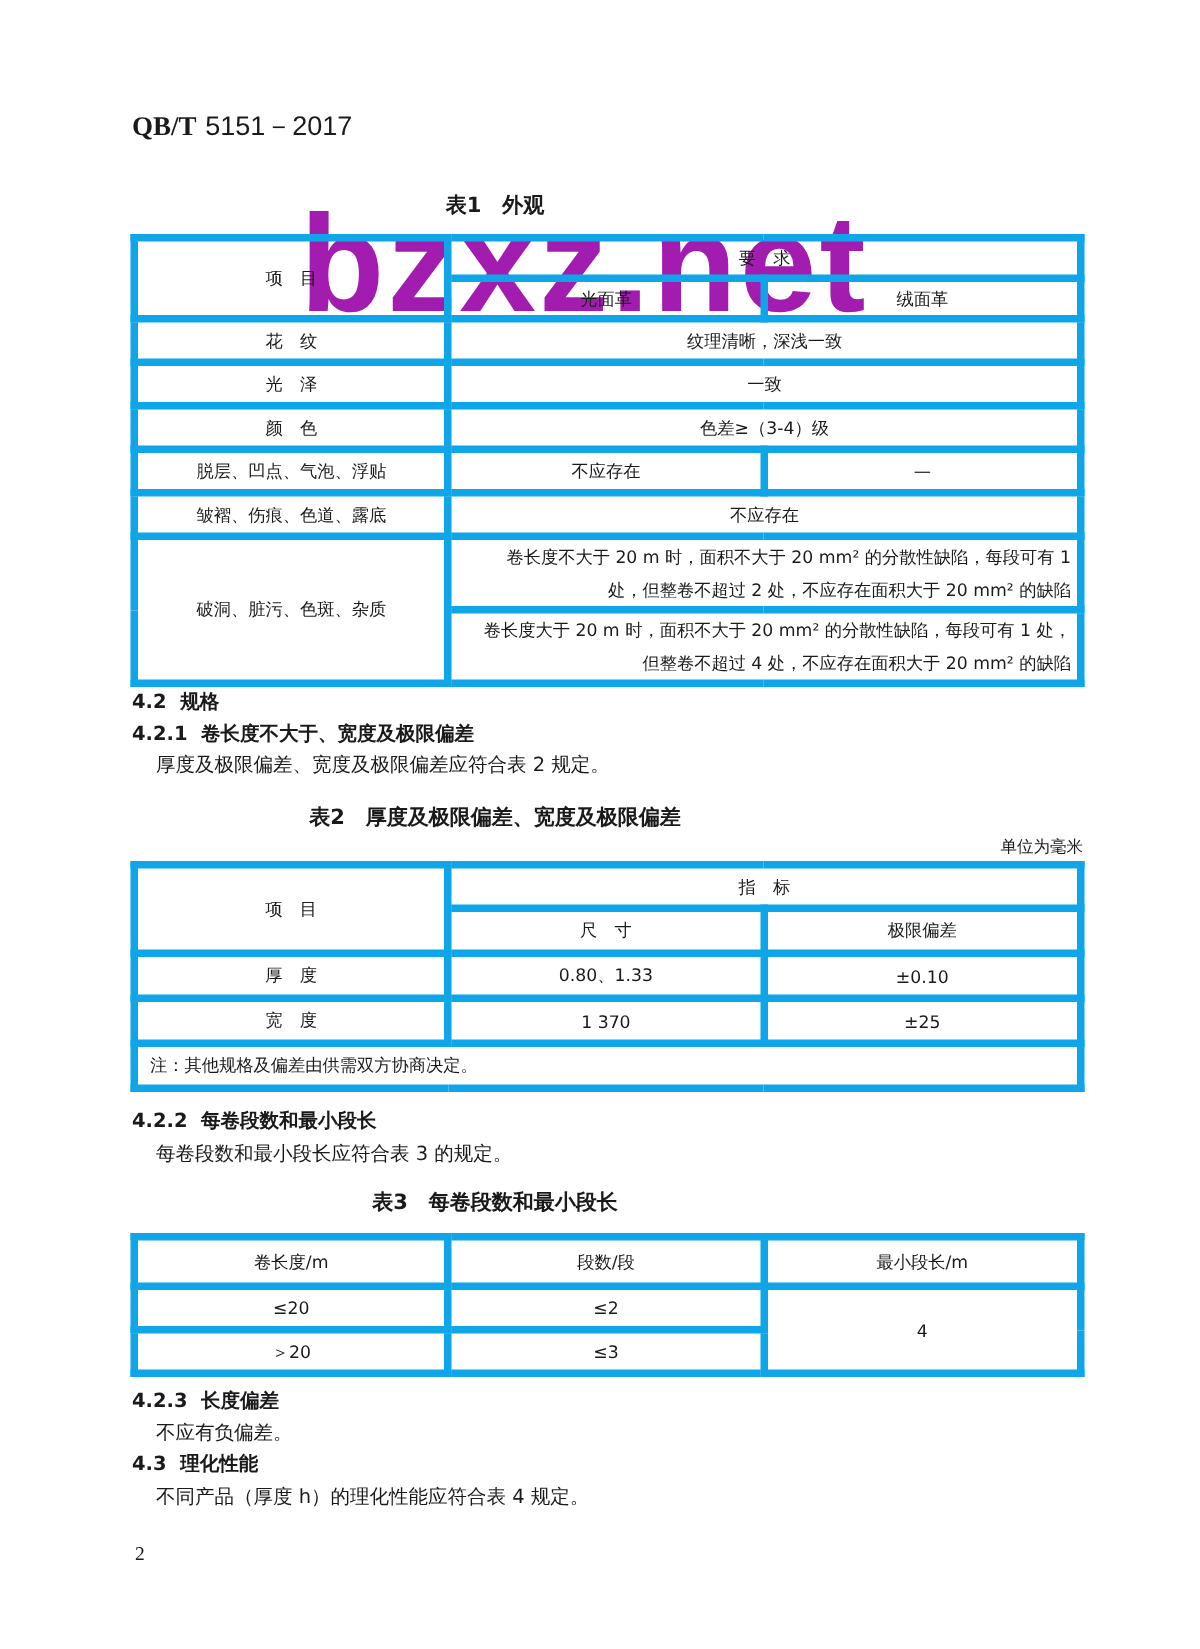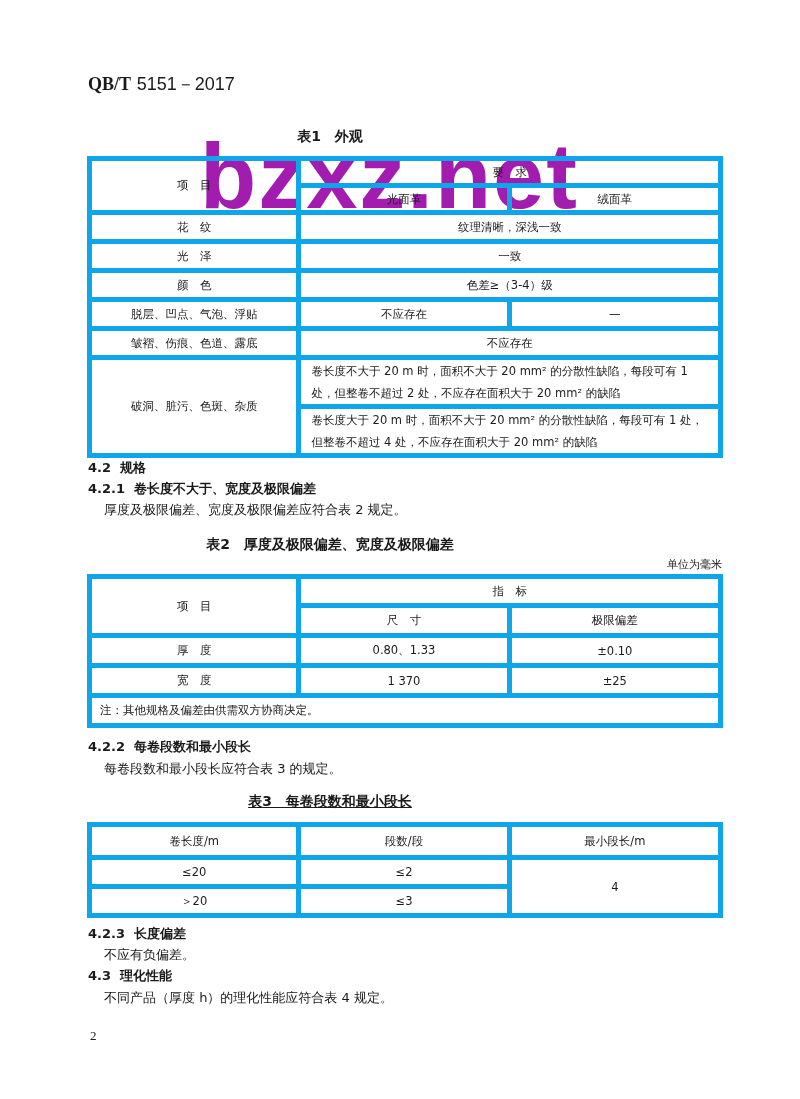--- a/index.html
+++ b/index.html
@@ -14,21 +14,21 @@
                font-size:92px; color:#a21caf; letter-spacing:2px; z-index:0; line-height:1; }
   table { border-collapse:collapse; position:absolute; z-index:1; background:transparent;
           font-family:"DejaVu Sans",sans-serif; font-size:11.5px; }
   table td { border:5px solid #0ea5e9; text-align:center; vertical-align:middle; padding:0 4px; }
   table.outer { border:2px solid #222; }
   .left { text-align:left !important; padding-left:14px !important; }
   .heading { font-family:"DejaVu Sans",sans-serif; font-weight:bold; font-size:13px; left:88px; }
   .para { font-family:"DejaVu Sans",sans-serif; font-size:13px; left:104px; }
   .unit { font-family:"DejaVu Sans",sans-serif; font-size:11px; right:78px; }
   .pagenum { left:90px; top:1028px; font-size:13px; font-family:"Liberation Serif",serif; }
-  .defect { line-height:22px; text-align:left; padding-left:10px !important; }
+  .defect { line-height:22px; text-align:right; padding-left:10px !important; }
 </style>
 </head>
 <body>
 
 <div class="abs std-code">
   <span class="qb">QB/T</span>
   <span class="num">5151－2017</span>
 </div>
 
 <div class="abs watermark">bzxz.net</div>
@@ -121,21 +121,21 @@
     <td colspan="3" class="left" style="padding-left:8px !important;">注：其他规格及偏差由供需双方协商决定。</td>
   </tr>
 </tbody>
   </table>
 
 <div class="abs heading" style="top:738px;">
   <span>4.2.2</span>&nbsp;&nbsp;<span>每卷段数和最小段长</span>
 </div>
 <div class="abs para" style="top:760px;">每卷段数和最小段长应符合表 3 的规定。</div>
 
-<div class="abs caption" style="top:793px;text-decoration:underline;">表3　每卷段数和最小段长</div>
+<div class="abs caption" style="top:793px;">表3　每卷段数和最小段长</div>
 
 <table class="outer" style="left:87px; top:822px; width:636px;">
   <colgroup>
       <col style="width:211px">
       <col style="width:212px">
       <col style="width:213px">
     </colgroup>
   <tbody>
       <tr style="height:33px">
     <td>卷长度/m</td>

